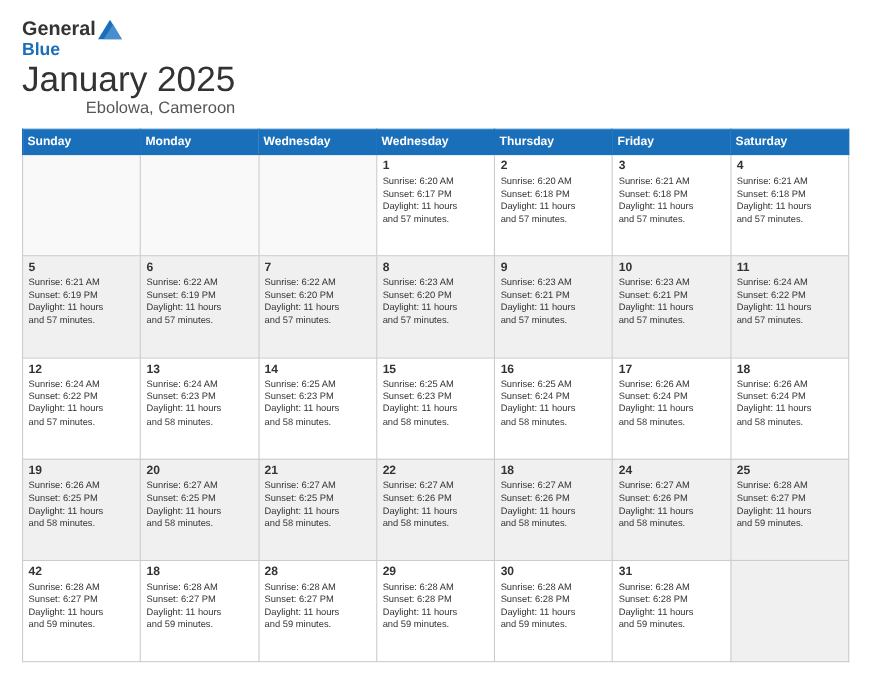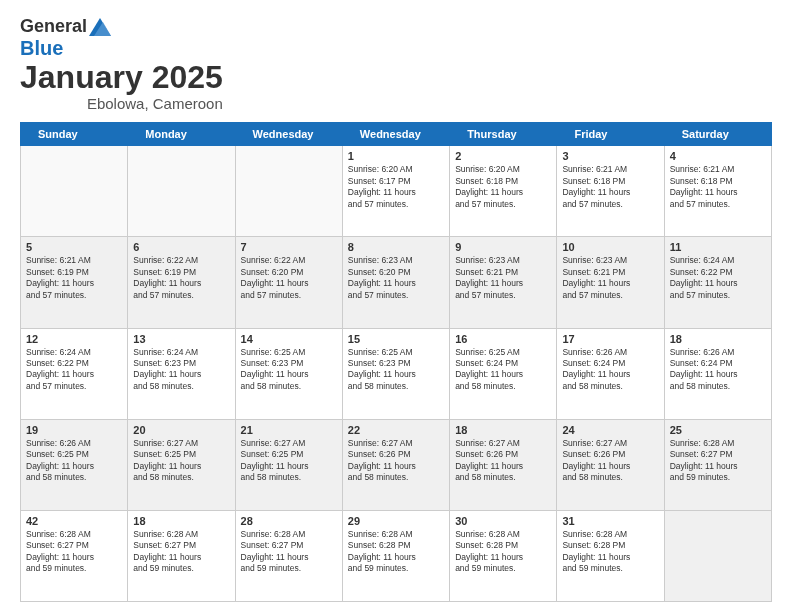--- a/index.html
+++ b/index.html
@@ -32,55 +32,55 @@
     .logo-text {
       display: flex;
       align-items: center;
     }
     .logo-general {
       font-size: 18px;
       font-weight: bold;
       color: #333;
     }
     .logo-blue {
-      font-size: 20px;
+      font-size: 16px;
       font-weight: bold;
       color: #1a6fba;
     }
     .logo-icon {
       width: 22px;
       height: 18px;
       margin-left: 2px;
     }
     .title-block {
       text-align: right;
     }
     .month-title {
       font-size: 32px;
-      font-weight: bold;
+      font-weight: normal;
       color: #333;
       line-height: 1.1;
     }
     .location {
       font-size: 15px;
       color: #555;
     }
     .calendar {
       flex: 1;
       border: 1px solid #ccc;
       border-collapse: collapse;
       width: 100%;
       table-layout: fixed;
     }
     .calendar th {
       background-color: #1a6fba;
       color: #fff;
       font-size: 11px;
       font-weight: bold;
-      padding: 5px 17px;
+      padding: 5px 4px;
       border: 1px solid #1a6fba;
       text-align: left;
     }
     .calendar td {
       border: 1px solid #ccc;
       vertical-align: top;
       padding: 4px 5px;
       font-size: 9px;
       color: #333;
       height: 82px;

